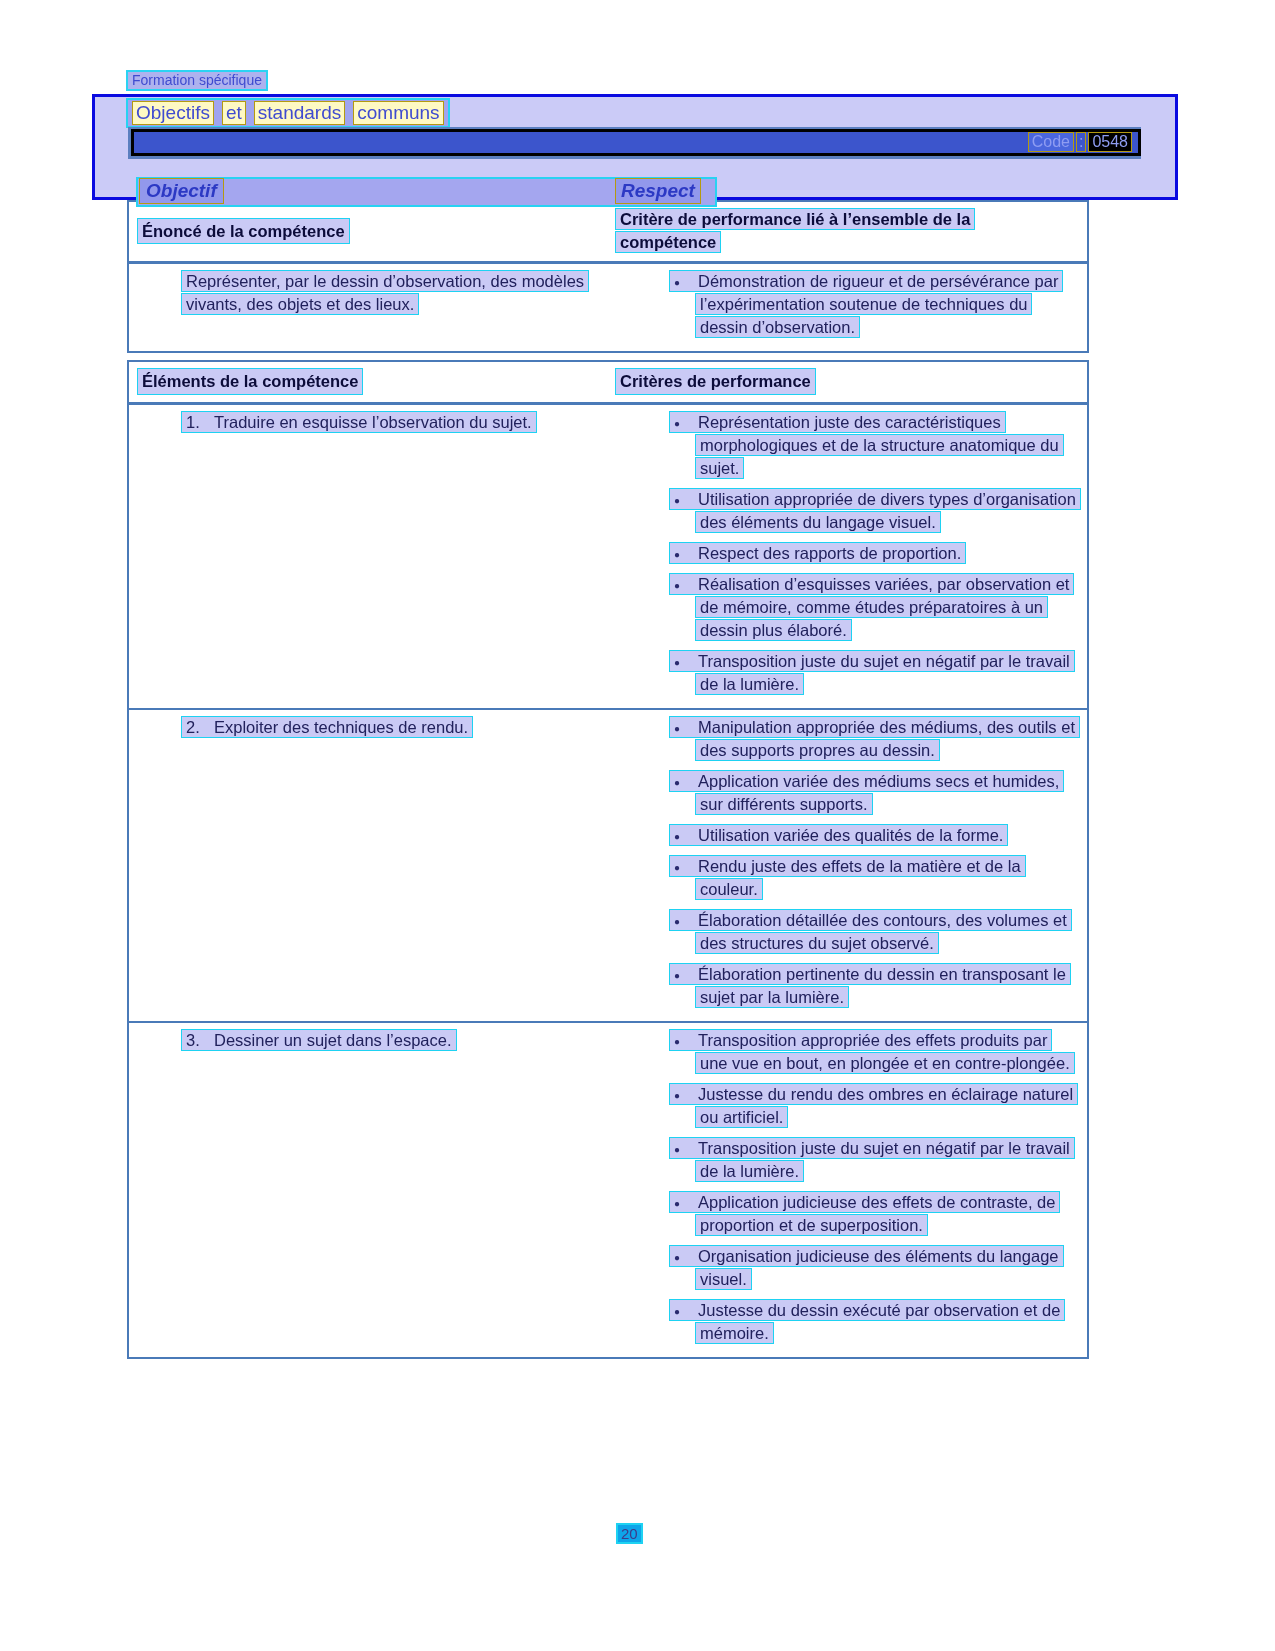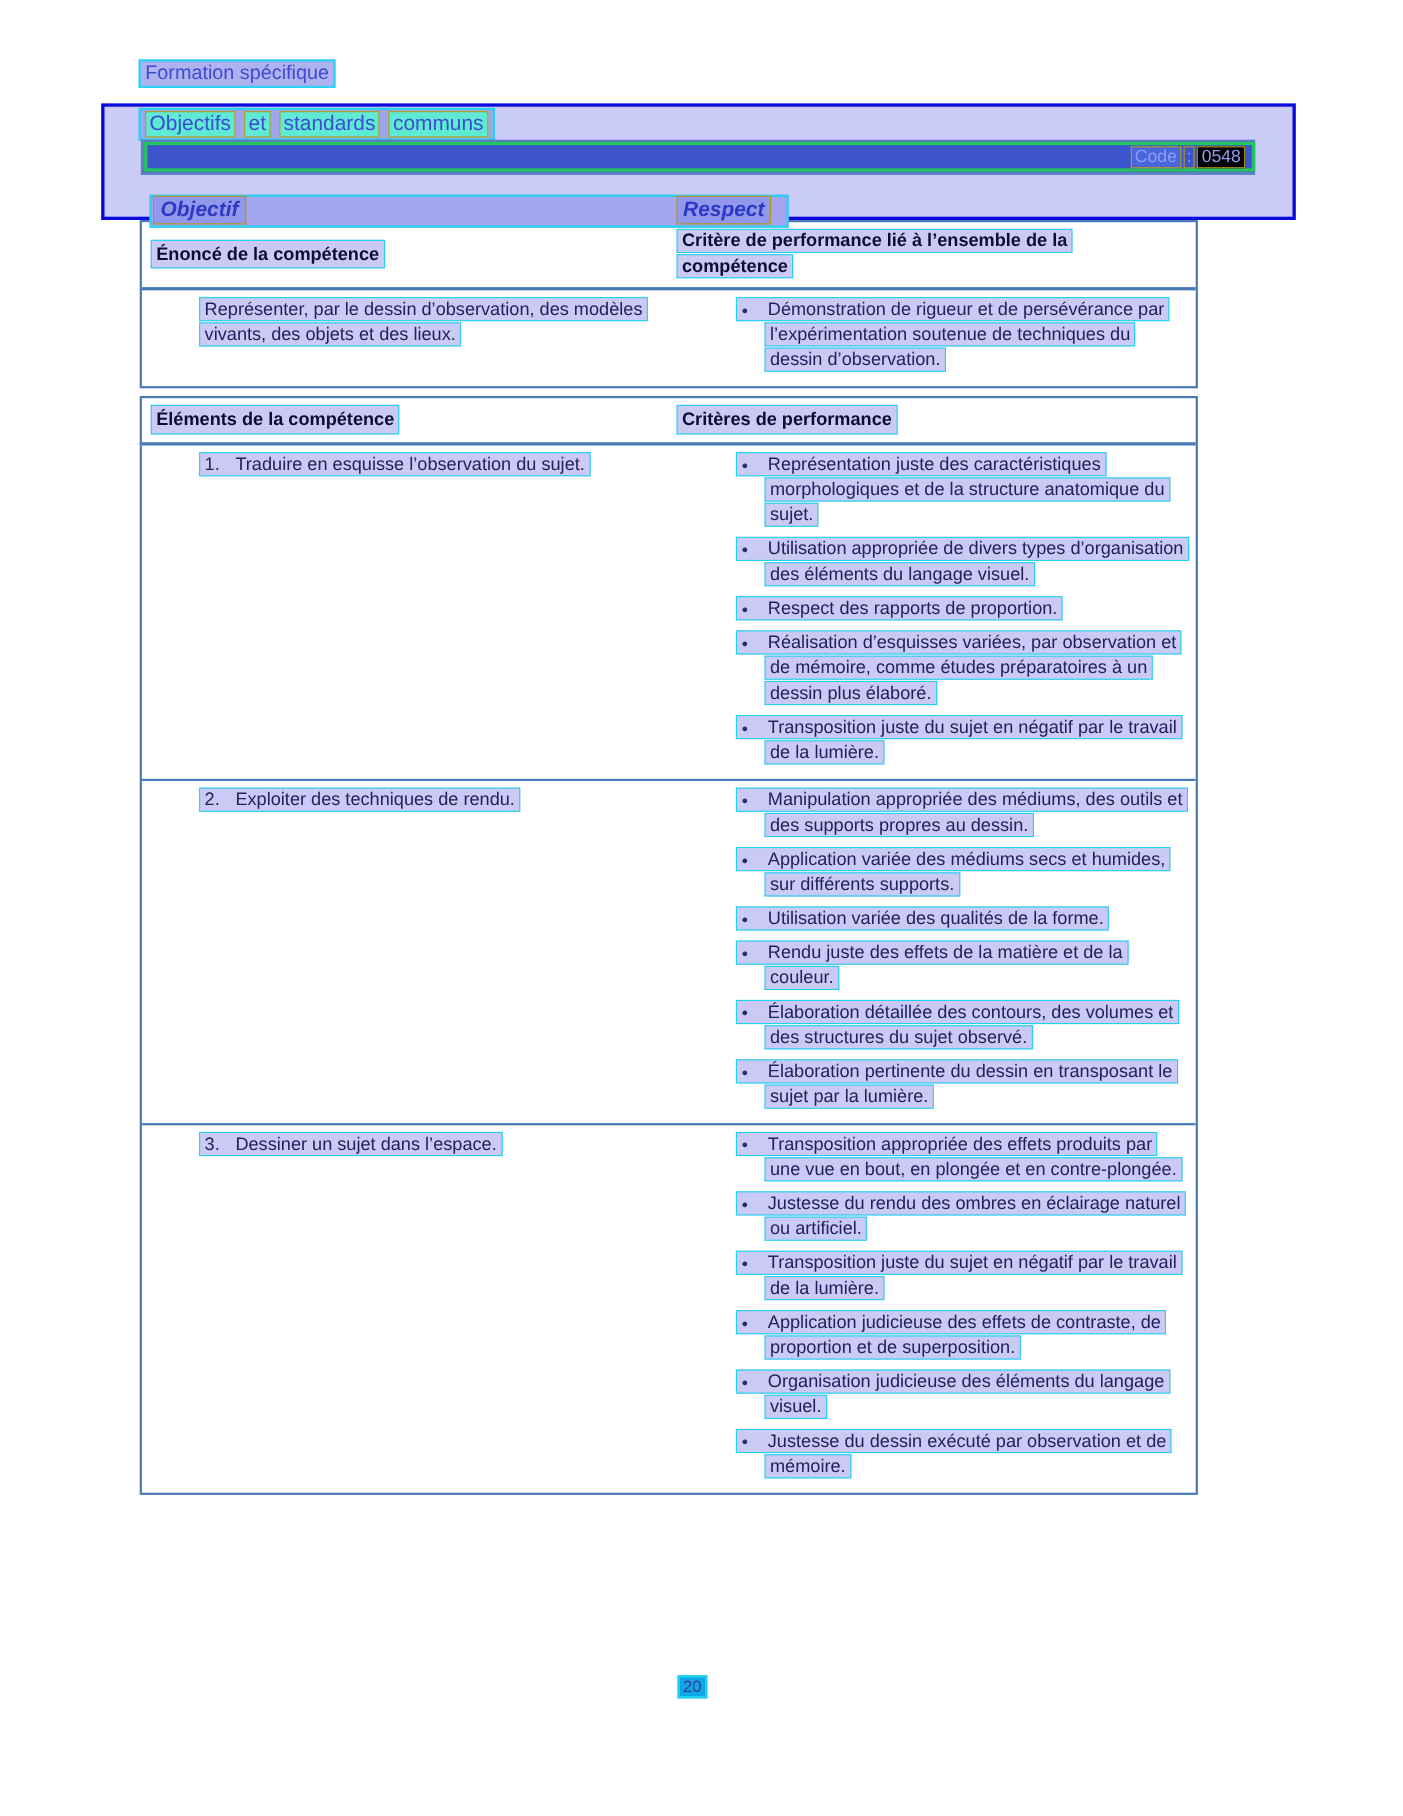--- a/index.html
+++ b/index.html
@@ -6,46 +6,46 @@
   .page {
     position:relative; width:1275px; height:1651px;
     font-family:"Liberation Sans", sans-serif;
     color:#21215c; overflow:hidden; background:#ffffff;
   }
 
   
   .hdr { position:relative; height:200px; }
 
   .formation {
-    position:absolute; left:126px; top:54px;
-    font-size:18px; color:#3f4bd0;
+    position:absolute; left:126px; top:70px;
+    font-size:14px; color:#3f4bd0;
     background:#aeb2ee; border:2px solid #2bd3f3; padding:0 4px 1px 4px;
   }
 
   .outer-box {
     position:absolute; left:92px; top:94px; width:1080px; height:100px;
     background:#cbcbf7; border:3px solid #0a0ae0;
   }
 
   .subtitle {
     position:absolute; left:126px; top:98px;
     display:inline-flex; gap:8px;
     background:#a0a4ee; border:2px solid #28d2f2; padding:1px 4px;
     font-size:19px; color:#3f4bd0;
   }
-  .subtitle .word { background:#5eead4; border:1.5px solid #b49a10; padding:0 3px; }
+  .subtitle .word { background:#fef9c3; border:1.5px solid #b49a10; padding:0 3px; }
 
   .code-strip {
     position:absolute; left:128px; top:127px; width:1013px; height:32px;
     background:#5b7fc0;
   }
   .code-bar {
     position:absolute; left:131px; top:129px; width:998px; height:21px;
-    background:#3c55cc; border:3px solid #22c55e;
-    display:flex; justify-content:flex-end; align-items:flex-end;
+    background:#3c55cc; border:3px solid #000000;
+    display:flex; justify-content:flex-end; align-items:flex-start;
     padding-right:6px; font-size:16px; color:#8f9df2;
   }
   .code-bar .code-lbl { background:#4a66dd; border:1px solid #b49a10; padding:0 3px; }
   .code-bar .code-sep { border:1px solid #b49a10; padding:0 2px; margin:0 2px; }
   .code-bar .code-val { background:#000000; border:1px solid #b49a10; padding:0 3px; color:#8f9df2; }
 
   .objstd {
     position:absolute; left:136px; top:177px; width:577px; height:26px;
     background:#a4a6ef; border:2px solid #28d2f2;
     font-size:19px; font-weight:bold; font-style:italic; color:#2c39c4;

